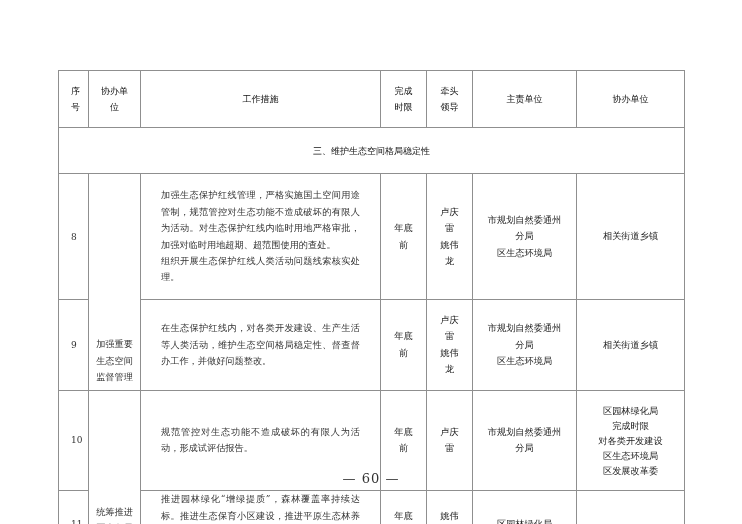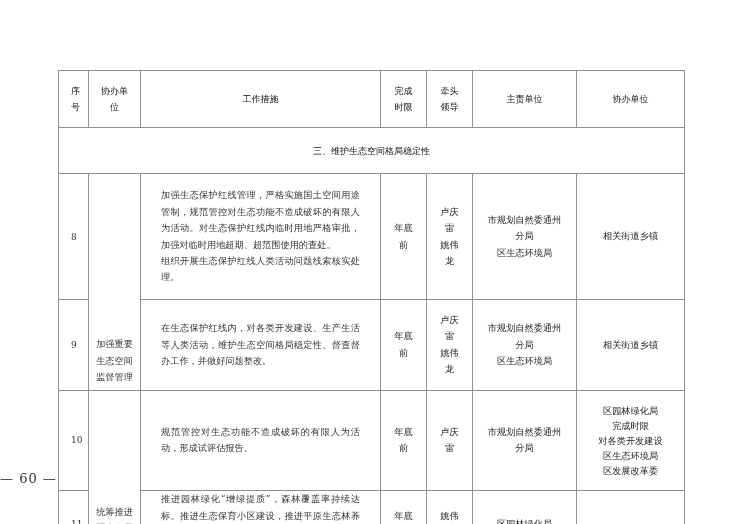--- a/index.html
+++ b/index.html
@@ -66,21 +66,21 @@
     .stack { display: block; }
     .r8 { height: 126px; }
     .r9 { height: 66px; }
     .r10 { height: 79px; }
     .r11 { height: 63px; }
     .page-number {
       position: absolute;
       left: 0;
       width: 742px;
       top: 471px;
-      text-align: left;
+      text-align: center;
       font-size: 13px;
       color: #333;
       letter-spacing: 1px;
     }
   </style>
 </head>
 <body>
 
 <div class="page">
 

